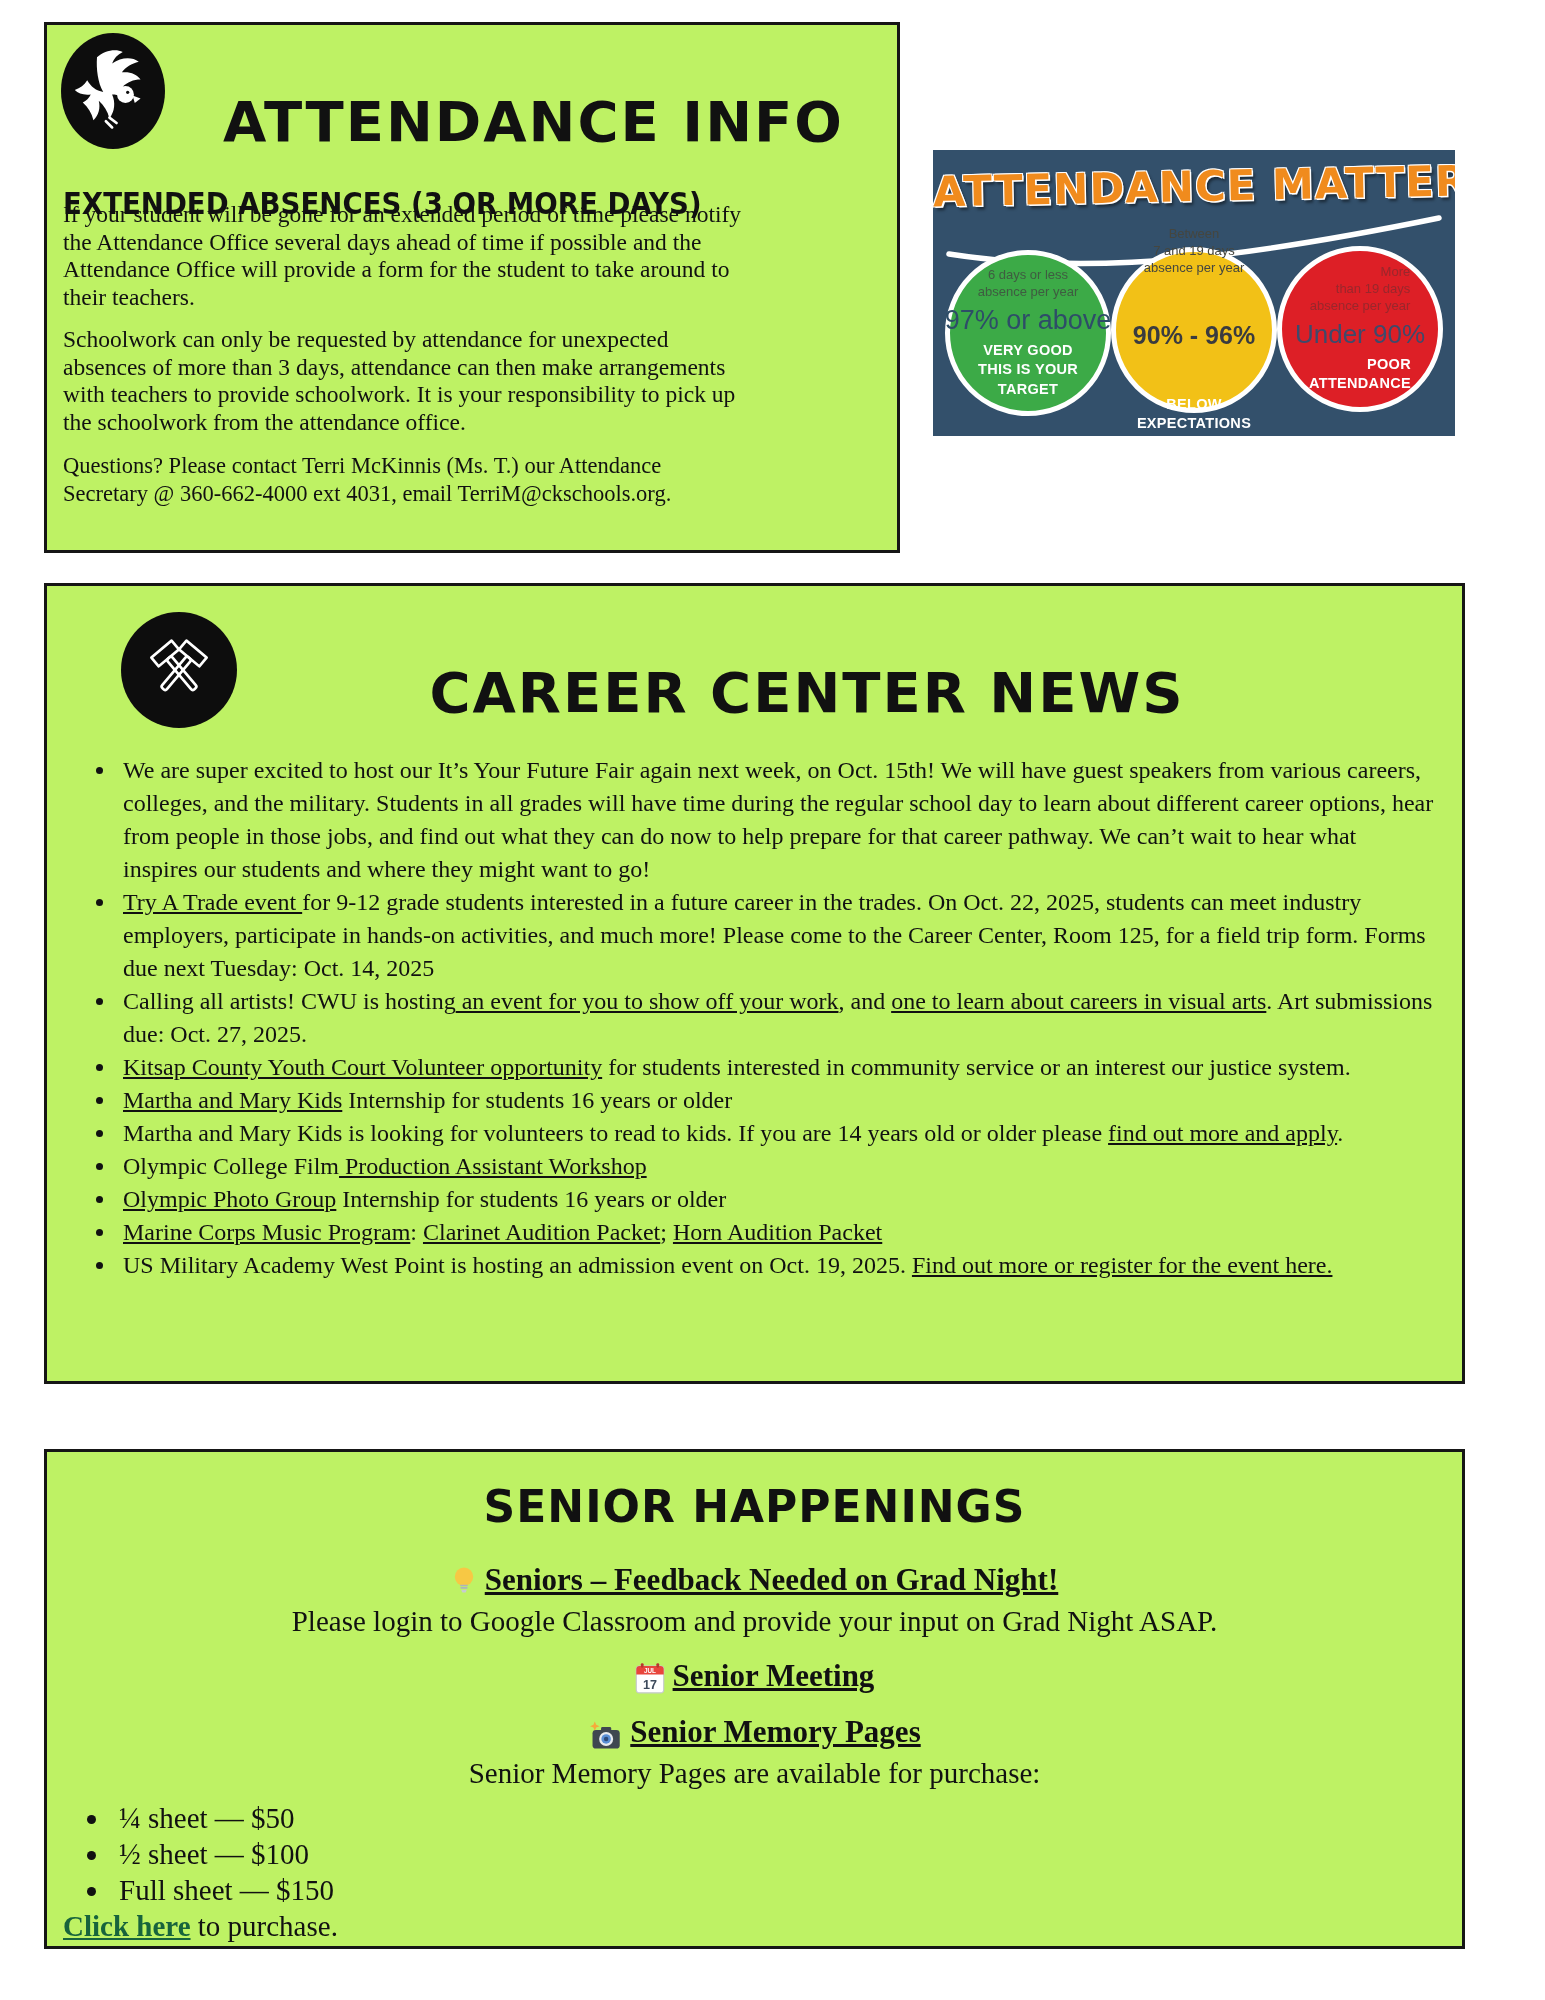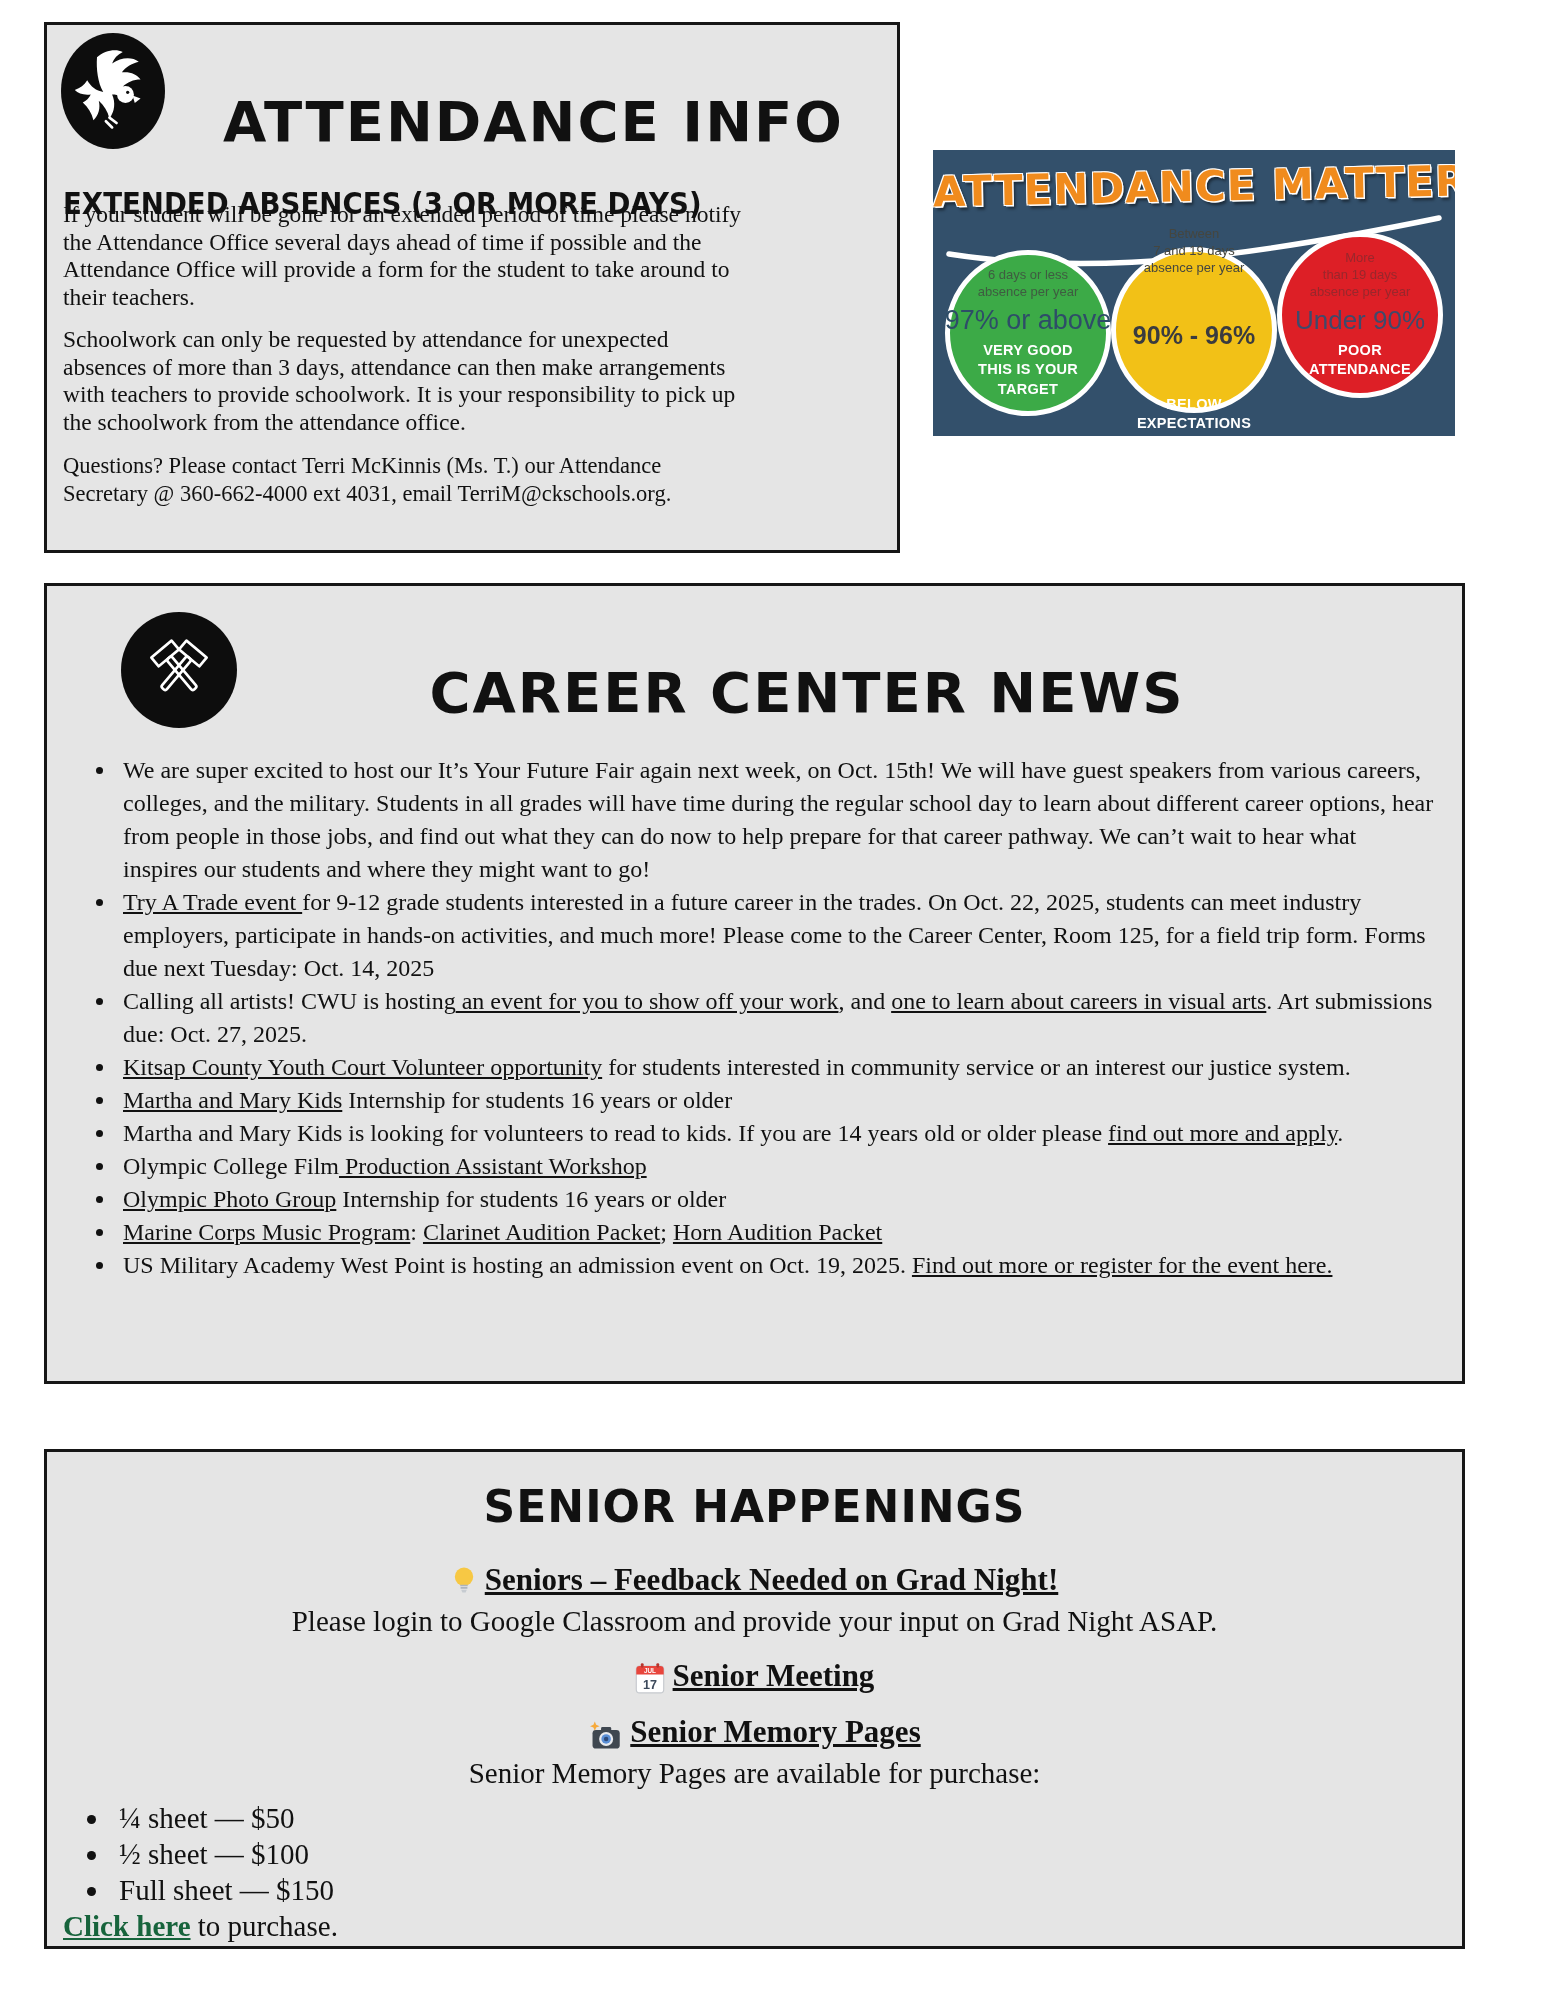--- a/index.html
+++ b/index.html
@@ -1,20 +1,20 @@
 <!DOCTYPE html>
 <html><head>
 <meta charset="utf-8">
 <style>
   html,body{margin:0;padding:0;}
   body{
     width:1545px;height:2000px;position:relative;background:#ffffff;
     font-family:"Liberation Serif", serif;color:#111;overflow:hidden;
   }
-  .box{position:absolute;border:3px solid #161616;background:#e5e5e5;box-sizing:border-box;}
+  .box{position:absolute;border:3px solid #161616;background:#bef264;box-sizing:border-box;}
 
   
   #attendance-box{left:44px;top:22px;width:856px;height:531px;}
   .att-icon{position:absolute;left:14px;top:8px;width:104px;height:116px;border-radius:50%;background:#0d0d0d;display:flex;align-items:center;justify-content:center;}
   .att-title{position:absolute;left:176px;top:26px;font-family:"DejaVu Sans",sans-serif;font-weight:bold;font-size:56px;letter-spacing:2px;white-space:nowrap;}
   .att-heading{position:absolute;left:16px;top:136px;font-family:"DejaVu Sans",sans-serif;font-weight:bold;font-size:30px;transform:scaleX(.92);transform-origin:left;white-space:nowrap;}
   .att-body{position:absolute;left:16px;top:176px;width:684px;font-size:23.5px;line-height:27.5px;}
   .att-body p{margin:0 0 15px 0;}
   .att-body p.small{font-size:22.5px;margin-top:16px;}
 
@@ -24,21 +24,21 @@
     font-family:"DejaVu Sans",sans-serif;font-weight:bold;font-size:42px;letter-spacing:1px;
     color:#f08b1d;transform:rotate(-1.2deg);
     text-shadow:-1px -1px 0 #fff, 1px -1px 0 #fff, -1px 1px 0 #fff, 1.5px 1.5px 0 #fff, 3px 4px 3px rgba(0,0,0,.45);
     white-space:nowrap;}
   .am-swoosh{position:absolute;left:0;top:58px;}
   .mc{position:absolute;width:156px;height:156px;border-radius:50%;border:5px solid #fff;
       display:flex;flex-direction:column;align-items:center;justify-content:center;text-align:center;
       font-family:"Liberation Sans",sans-serif;box-sizing:content-box;}
   .mc-green{left:12px;top:100px;background:#3caa47;}
   .mc-yellow{left:178px;top:97px;background:#f2c117;gap:40px;}
-  .mc-red{left:344px;top:82px;background:#dd1f26;}
+  .mc-red{left:344px;top:96px;background:#dd1f26;text-align:right;}
   .mc .top{font-size:13px;line-height:1.3;white-space:pre-line;}
   .mc .mid{font-size:25px;margin:4px 0 5px 0;font-weight:bold;white-space:nowrap;}
   .mc-green .mid{font-weight:normal;font-size:27px;color:#2e4d68;}
   .mc .bottom{font-size:14.5px;font-weight:bold;color:#fff;line-height:1.35;white-space:pre-line;letter-spacing:.3px;}
   .mc-green .top{color:#3f5c41;}
   .mc-yellow .top{color:#45463f;}
   .mc-yellow .mid{color:#3a3b3f;}
   .mc-red .top{color:#99272c;}
   .mc-red .mid{color:#3e4a6b;font-weight:normal;font-size:26px;}
 

